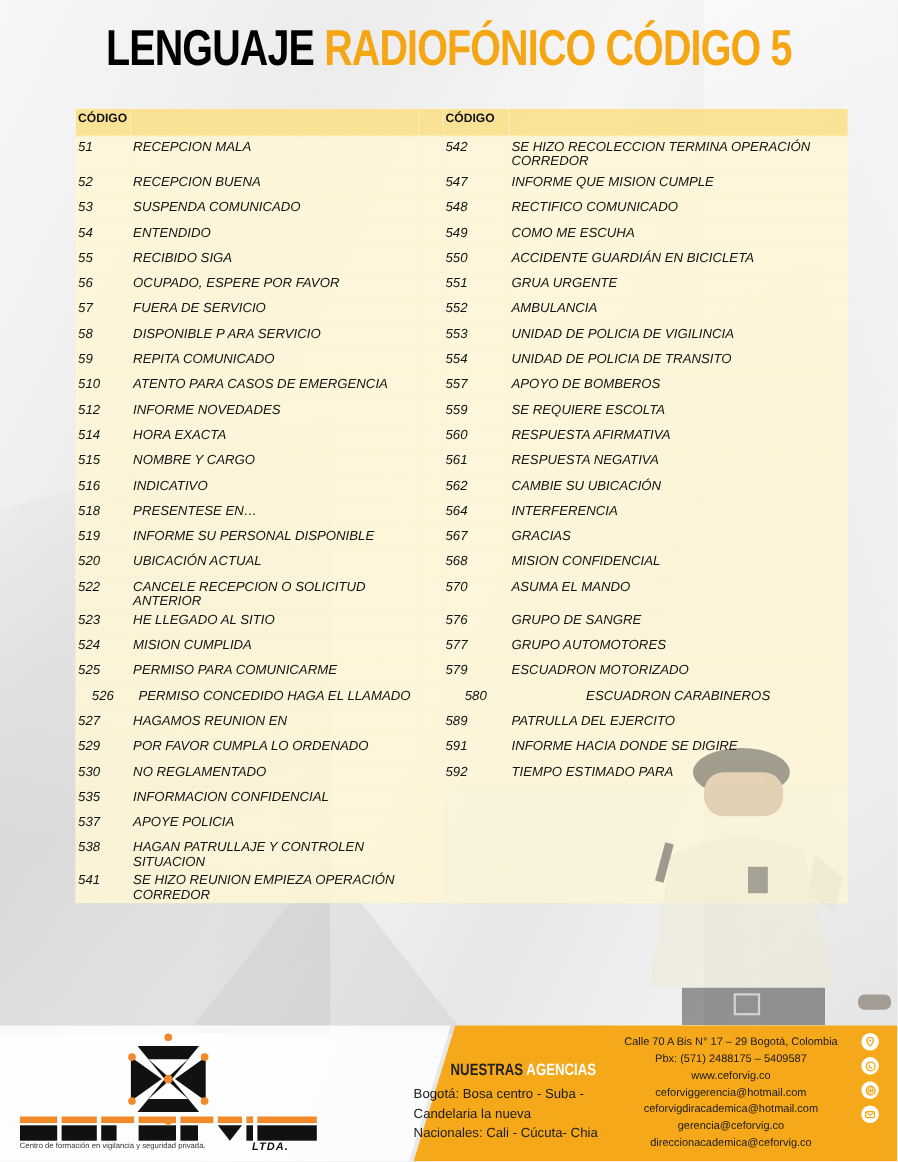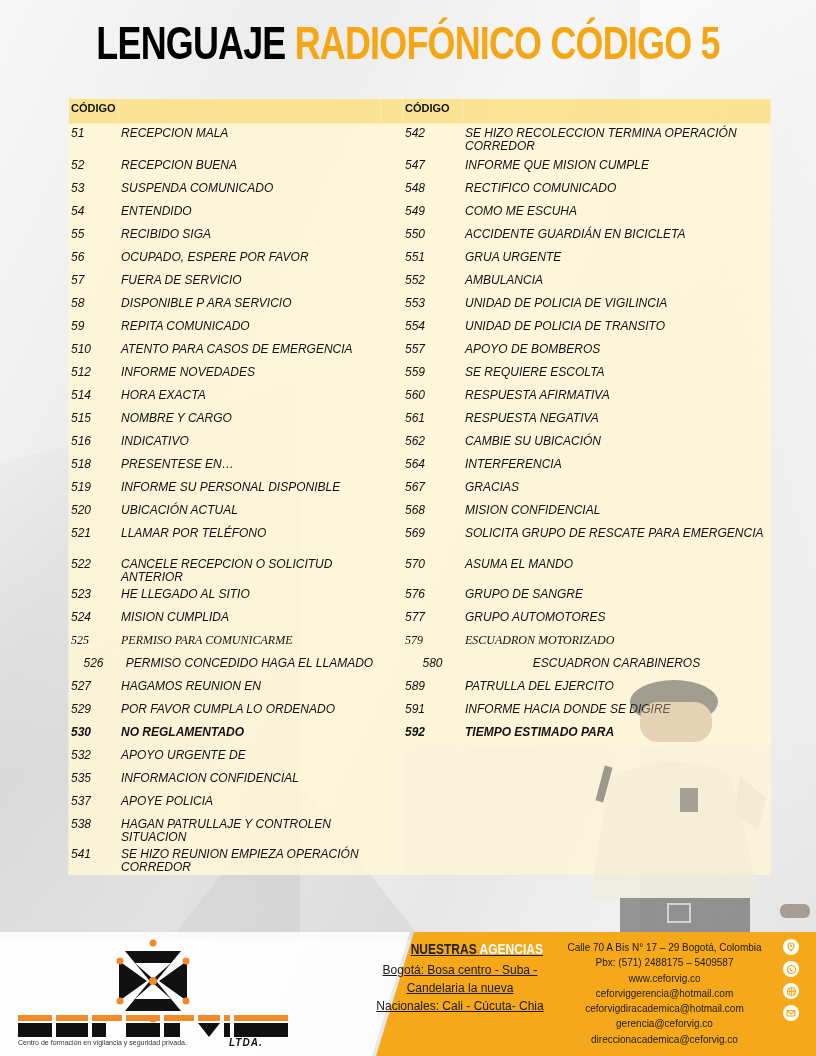--- a/index.html
+++ b/index.html
@@ -58,22 +58,22 @@
     background: #f5a91a;
     clip-path: polygon(38px 0, 100% 0, 100% 100%, 0 100%);
   }
   .footer-white {
     position: absolute; left: 0; top: 932px; width: 420px; height: 124px;
     background: rgba(255,255,255,0.85);
     clip-path: polygon(0 0, 410px 0, 372px 100%, 0 100%);
   }
 
   .agencies {
-    position: absolute; left: 376px; top: 940px; width: 168px; text-align: center;
-    font-size: 12px; color: #1a1a1a; line-height: 18px; text-decoration: underline;
+    position: absolute; left: 376px; top: 964px; width: 168px; text-align: left;
+    font-size: 12px; color: #1a1a1a; line-height: 18px;
   }
   .agencies .agency-title {
     font-weight: bold; font-size: 15px; white-space: nowrap;
     transform: scaleX(0.8); transform-origin: right; margin-bottom: 3px;
   }
   .agencies .agency-title .a1 { color: #222; }
   .agencies .agency-title .a2 { color: #fff; }
 
   .contact {
     position: absolute; left: 556px; top: 940px; width: 217px; text-align: center;
@@ -237,27 +237,20 @@
         <td>567</td>
         <td>GRACIAS</td>
       </tr>
       <tr style="height: 23px;">
         <td>520</td>
         <td>UBICACIÓN ACTUAL</td>
         <td class="gap"></td>
         <td>568</td>
         <td>MISION CONFIDENCIAL</td>
       </tr>
-      <tr style="height: 31px;">
-        <td>521</td>
-        <td>LLAMAR POR TELÉFONO</td>
-        <td class="gap"></td>
-        <td>569</td>
-        <td>SOLICITA GRUPO DE RESCATE PARA EMERGENCIA</td>
-      </tr>
       <tr style="height: 28px;">
         <td>522</td>
         <td>CANCELE RECEPCION O SOLICITUD ANTERIOR</td>
         <td class="gap"></td>
         <td>570</td>
         <td>ASUMA EL MANDO</td>
       </tr>
       <tr style="height: 23px;">
         <td>523</td>
         <td>HE LLEGADO AL SITIO</td>
@@ -265,21 +258,21 @@
         <td>576</td>
         <td>GRUPO DE SANGRE</td>
       </tr>
       <tr style="height: 23px;">
         <td>524</td>
         <td>MISION CUMPLIDA</td>
         <td class="gap"></td>
         <td>577</td>
         <td>GRUPO AUTOMOTORES</td>
       </tr>
-      <tr style="height: 23px; font-family: Liberation Serif, serif;">
+      <tr style="height: 23px;">
         <td>525</td>
         <td>PERMISO PARA COMUNICARME</td>
         <td class="gap"></td>
         <td>579</td>
         <td>ESCUADRON MOTORIZADO</td>
       </tr>
       <tr style="height: 23px; text-align: center;">
         <td>526</td>
         <td>PERMISO CONCEDIDO HAGA EL LLAMADO</td>
         <td class="gap"></td>
@@ -293,33 +286,26 @@
         <td>589</td>
         <td>PATRULLA DEL EJERCITO</td>
       </tr>
       <tr style="height: 23px; margin-left: 12px;">
         <td>529</td>
         <td>POR FAVOR CUMPLA LO ORDENADO</td>
         <td class="gap"></td>
         <td>591</td>
         <td>INFORME HACIA DONDE SE DIGIRE</td>
       </tr>
-      <tr style="height: 23px; font-weight: bold;">
+      <tr style="height: 23px;">
         <td>530</td>
         <td>NO REGLAMENTADO</td>
         <td class="gap"></td>
         <td>592</td>
         <td>TIEMPO ESTIMADO PARA</td>
-      </tr>
-      <tr style="height: 23px;">
-        <td>532</td>
-        <td>APOYO URGENTE DE</td>
-        <td class="gap"></td>
-        <td class="empty"></td>
-        <td class="empty"></td>
       </tr>
       <tr style="height: 23px;">
         <td>535</td>
         <td>INFORMACION CONFIDENCIAL</td>
         <td class="gap"></td>
         <td class="empty"></td>
         <td class="empty"></td>
       </tr>
       <tr style="height: 23px;">
         <td>537</td>

